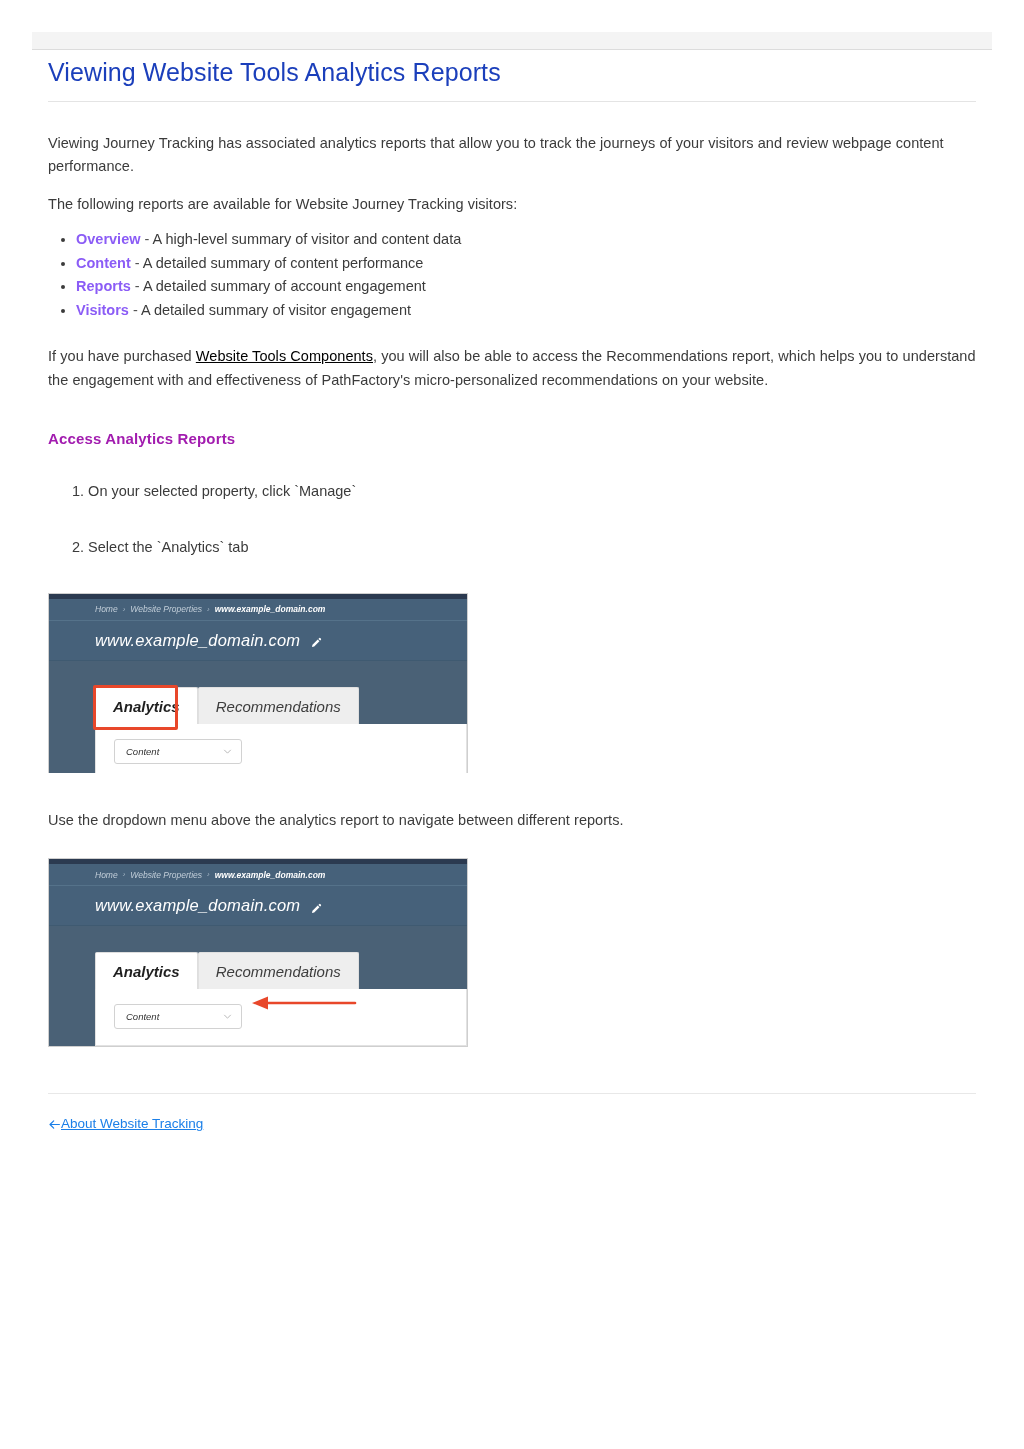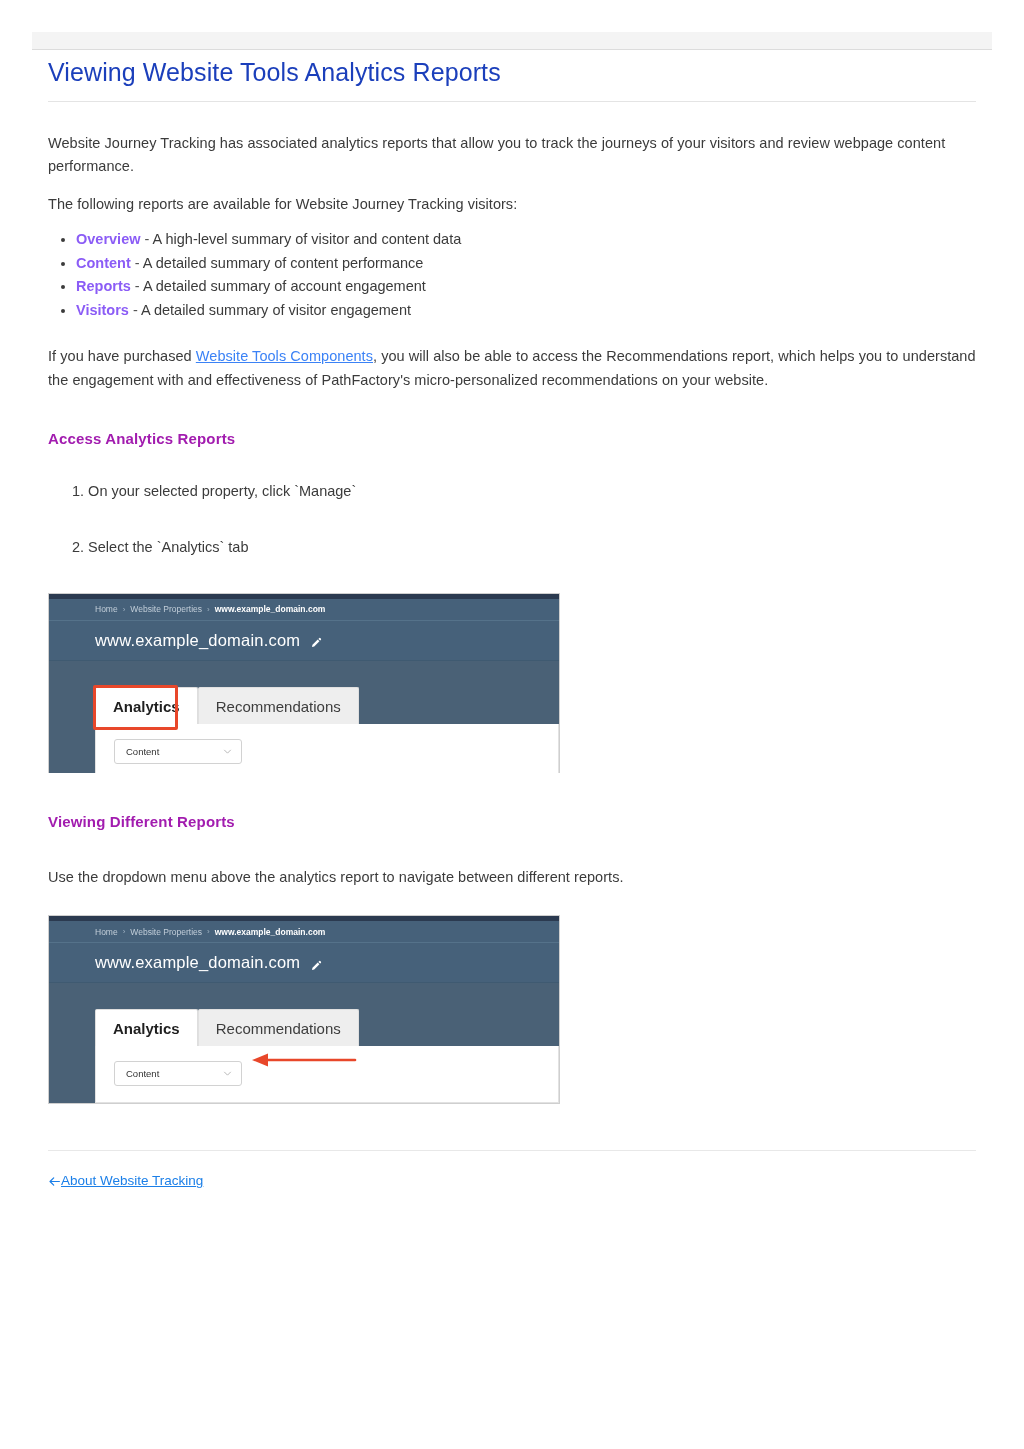--- a/index.html
+++ b/index.html
@@ -58,21 +58,21 @@
   p.body {
     font-size: 14.5px;
     line-height: 1.62;
     color: #3b3b3b;
     margin: 0 0 14px 0;
     letter-spacing: 0.05px;
   }
   p.tight { margin-bottom: 10px; }
 
   a.inline-link {
-    color: #3b82f6;
+    color: #000000;
   }
 
   
   ul.features {
     margin: 12px 0 24px 0;
     padding-left: 28px;
     list-style: disc;
   }
   ul.features li {
     font-size: 14.5px;
@@ -104,25 +104,26 @@
   ol.steps li {
     font-size: 14.5px;
     color: #3b3b3b;
     line-height: 1.5;
     margin-bottom: 34px;
   }
 
   
   .shot {
     position: relative;
-    width: 512px;
+    width: 420px;
     background: #4a6176;
     border: 1px solid #cfcfcf;
     font-family: "Liberation Sans", sans-serif;
     overflow: hidden;
+    font-style: italic;
   }
   .shot.clipped { border-bottom: none; }
 
   .shot-navstrip {
     height: 5px;
     background: #2b3a50;
   }
   .shot-crumb {
     height: 22px;
     background: #46617a;
@@ -265,21 +266,21 @@
 </head>
 <body>
 
 <div class="topbar"></div>
 
 <div class="page">
 
   <h1 class="doc-title">Viewing Website Tools Analytics Reports</h1>
   <div class="title-rule"></div>
 
-  <p class="body">Website Journey Tracking has associated analytics reports that allow you to track the journeys of your visitors and review webpage content performance.</p>
+  <p class="body">Viewing Journey Tracking has associated analytics reports that allow you to track the journeys of your visitors and review webpage content performance.</p>
 
   <p class="body tight">The following reports are available for Website Journey Tracking visitors:</p>
 
   <ul class="features">
     <li>
       <b>Overview</b><span class="dash"> - </span><span>A high-level summary of visitor and content data</span>
     </li>
     <li>
       <b>Content</b><span class="dash"> - </span><span>A detailed summary of content performance</span>
     </li>
@@ -338,21 +339,20 @@
             </span>
           </div>
         </div>
 
         <div class="hl-box" style="left:44px; top:24px; width:85px; height:45px;"></div>
       </div>
 
     </div>
   </div>
 
-  <h2 class="section" style="margin-top:40px;">Viewing Different Reports</h2>
 
   <p class="body" style="margin-top:36px;">Use the dropdown menu above the analytics report to navigate between different reports.</p>
 
   <div class="figure" style="margin-top:26px;">
     <div class="shot">
 
       <div class="shot-navstrip"></div>
 
       <div class="shot-crumb">
         <span>Home</span>

